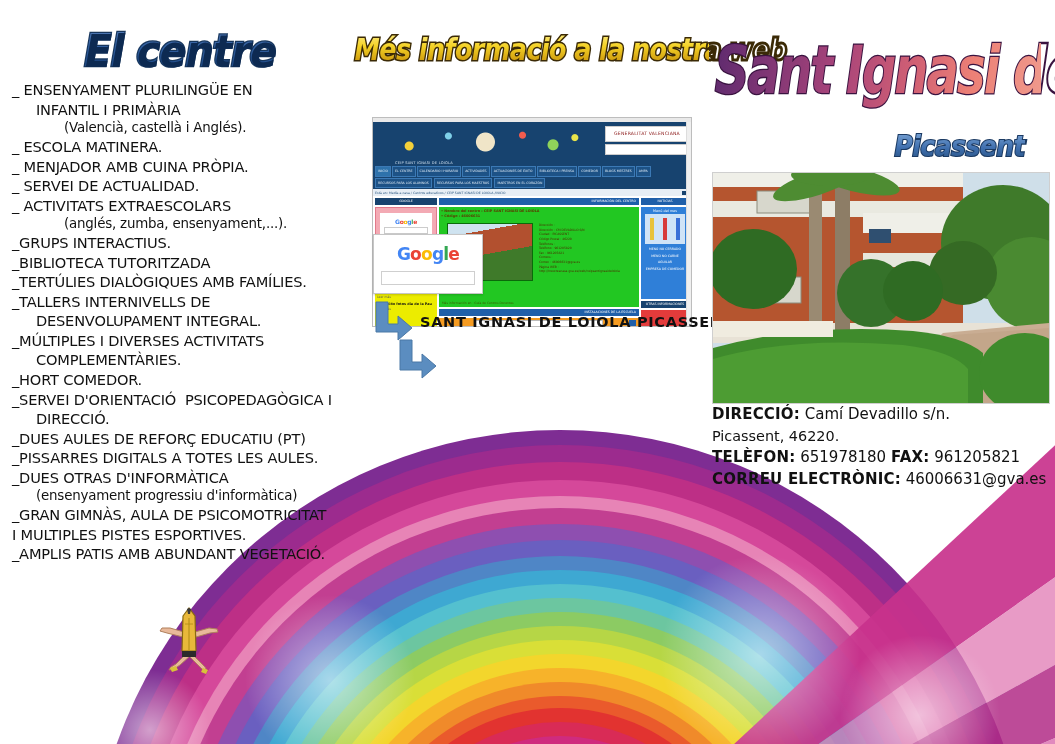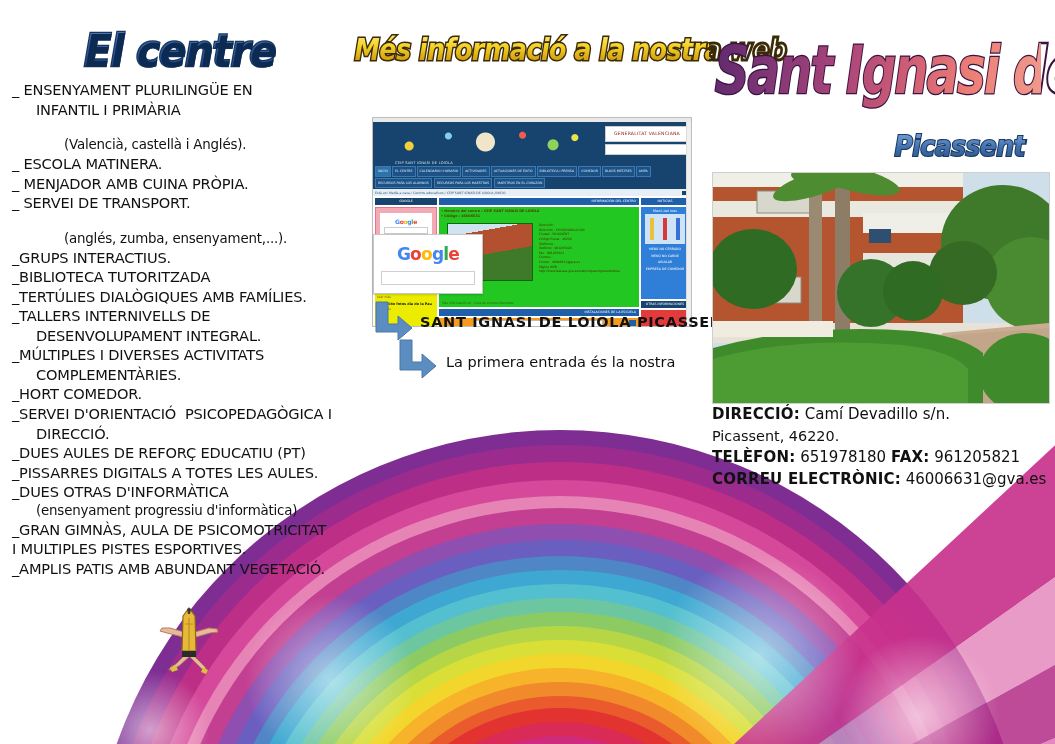--- a/index.html
+++ b/index.html
@@ -39,21 +39,21 @@
     color:transparent;-webkit-text-stroke:2.4px #17365d;
     transform:scaleY(1.12);z-index:-1;
   }
   .feature-list{
     position:absolute;left:12px;top:80px;width:340px;
     font-family:"DejaVu Sans", sans-serif;
     font-size:14.6px;color:#111;line-height:1.34;
   }
   .feature-list .li{white-space:pre;letter-spacing:-0.2px;}
   .feature-list .li.ind1{padding-left:24px;}
-  .feature-list .li.ind2{padding-left:52px;margin-top:17px;}
+  .feature-list .li.ind2{padding-left:52px;}
   .feature-list .li.small{font-size:13.4px;}
 
   .pencil{position:absolute;left:156px;top:606px;width:66px;height:68px;z-index:6;}
 
   
   .col-mid{position:absolute;left:352px;top:0;width:352px;height:560px;z-index:5;}
   .wa-mesinfo{
     position:absolute;left:6px;top:30px;width:348px;height:44px;
     font-size:25px;font-weight:bold;font-style:italic;
     letter-spacing:-0.6px;text-align:center;line-height:42px;white-space:nowrap;
@@ -261,21 +261,22 @@
 
   <div class="col-left">
     <div class="wa-elcentre-stroke">El centre</div>
     <div class="wa-elcentre">El centre</div>
     <div class="feature-list" id="feature-list">
         <div class="li">_ ENSENYAMENT PLURILINGÜE EN</div>
         <div class="li ind1">INFANTIL I PRIMÀRIA</div>
         <div class="li ind2 small">(Valencià, castellà i Anglés).</div>
         <div class="li">_ ESCOLA MATINERA.</div>
         <div class="li">_ MENJADOR AMB CUINA PRÒPIA.</div>
-        <div class="li">_ SERVEI DE TRANSPORT.</div>
+        <div class="li">_ SERVEI DE ACTUALIDAD.</div>
+        <div class="li">_ ACTIVITATS EXTRAESCOLARS</div>
         <div class="li ind2 small">(anglés, zumba, ensenyament,...).</div>
         <div class="li">_GRUPS INTERACTIUS.</div>
         <div class="li">_BIBLIOTECA TUTORITZADA</div>
         <div class="li">_TERTÚLIES DIALÒGIQUES AMB FAMÍLIES.</div>
         <div class="li">_TALLERS INTERNIVELLS DE</div>
         <div class="li ind1">DESENVOLUPAMENT INTEGRAL.</div>
         <div class="li">_MÚLTIPLES I DIVERSES ACTIVITATS</div>
         <div class="li ind1">COMPLEMENTÀRIES.</div>
         <div class="li">_HORT COMEDOR.</div>
         <div class="li">_SERVEI D'ORIENTACIÓ  PSICOPEDAGÒGICA I</div>
@@ -416,21 +417,20 @@
       <input class="goo-input" value="" style="">
     </div>
 
     <svg class="arrow1" viewBox="0 0 44 44">
       <path d="M4 2 L16 2 L16 24 L26 24 L26 16 L40 28 L26 40 L26 32 L4 32 Z" fill="#5b8dc0" stroke="#4a78a6" stroke-width="1"></path>
     </svg>
     <svg class="arrow2" viewBox="0 0 44 44">
       <path d="M4 2 L16 2 L16 24 L26 24 L26 16 L40 28 L26 40 L26 32 L4 32 Z" fill="#5b8dc0" stroke="#4a78a6" stroke-width="1"></path>
     </svg>
     <div class="cap1">SANT IGNASI DE LOIOLA PICASSENT</div>
-    <div class="cap2">La primera entrada és la nostra</div>
   </div>
 
   <div class="col-right">
     <div class="wa-title-stroke">Sant Ignasi de Loiola</div>
     <div class="wa-title">Sant Ignasi de Loiola</div>
     <div class="wa-sub-stroke">Picassent</div>
     <div class="wa-sub">Picassent</div>
 
     <div class="school-photo">
       <svg width="336" height="230" viewBox="0 0 336 230" preserveAspectRatio="none">

